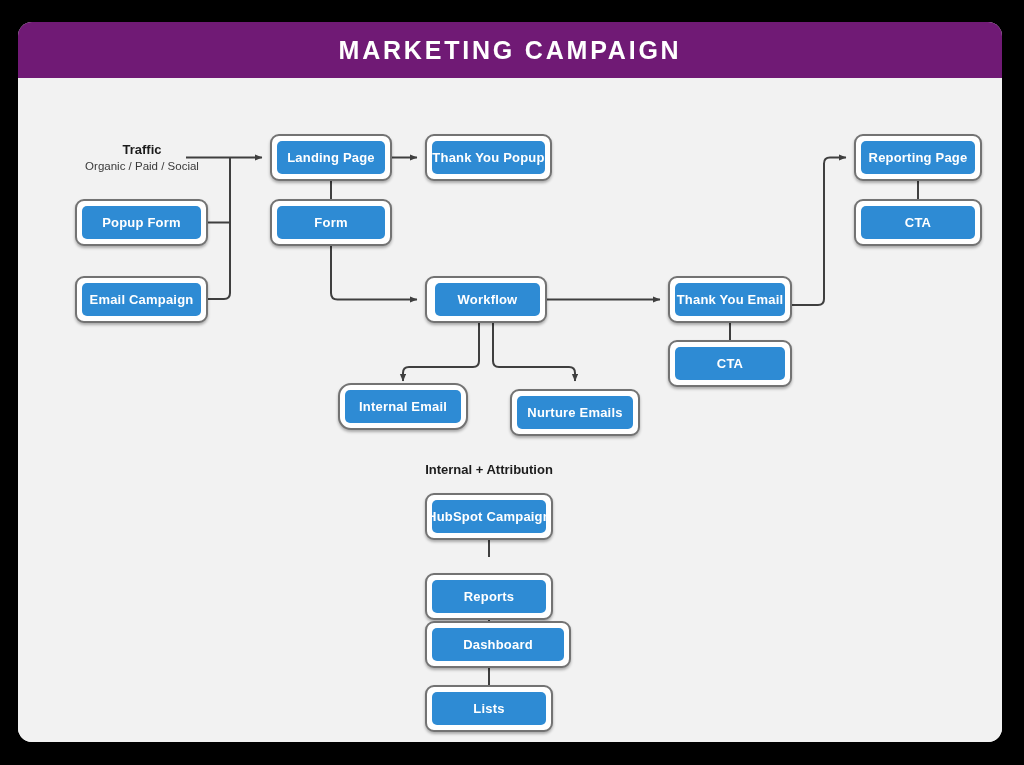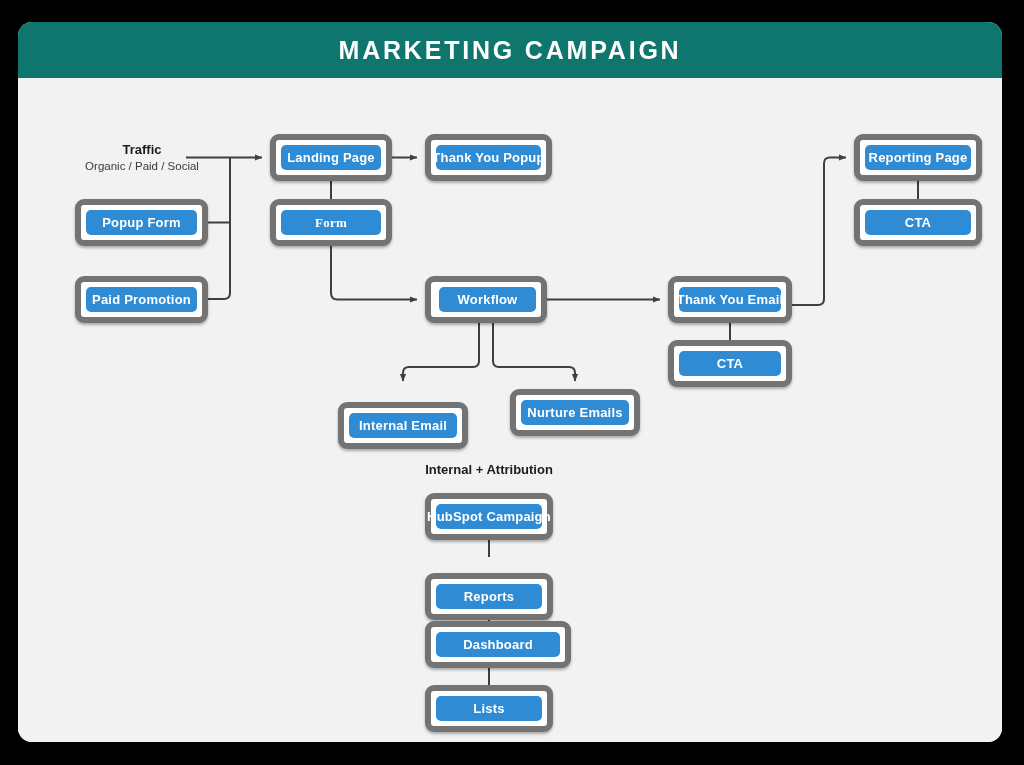--- a/index.html
+++ b/index.html
@@ -33,21 +33,21 @@
     overflow: hidden;
     box-shadow: 0 3px 10px rgba(0,0,0,0.35);
   }
 
   #title-bar {
     position: absolute;
     left: 0;
     top: 0;
     width: 984px;
     height: 56px;
-    background: #0f766e;
+    background: #701a75;
     display: flex;
     align-items: center;
     justify-content: center;
   }
   #title-text {
     color: #ffffff;
     font-size: 25px;
     font-weight: bold;
     letter-spacing: 2.8px;
     text-transform: uppercase;
@@ -71,21 +71,21 @@
     width: 984px;
     height: 664px;
     pointer-events: none;
   }
 
   
   .node {
     position: absolute;
     box-sizing: border-box;
     background: #ffffff;
-    border: 6px solid #737373;
+    border: 2px solid #737373;
     border-radius: 9px;
     padding: 5px;
     box-shadow: 0 2px 3px rgba(0,0,0,0.30);
   }
   .node-inner {
     width: 100%;
     height: 100%;
     box-sizing: border-box;
     background: #2e8bd4;
     border-radius: 5px;
@@ -191,26 +191,26 @@
       </div>
 
       <div class="node" style="left:407px; top:56px; width:127px; height:47px;">
         <div class="node-inner">Thank You Popup</div>
       </div>
 
       <div class="node" style="left:57px; top:121px; width:133px; height:47px;">
         <div class="node-inner">Popup Form</div>
       </div>
 
-      <div class="node" style="left:252px; top:121px; width:122px; height:47px;font-family:Liberation Serif, serif;">
+      <div class="node" style="left:252px; top:121px; width:122px; height:47px;">
         <div class="node-inner">Form</div>
       </div>
 
       <div class="node" style="left:57px; top:198px; width:133px; height:47px;">
-        <div class="node-inner">Paid Promotion</div>
+        <div class="node-inner">Email Campaign</div>
       </div>
 
       <div class="node" style="left:407px; top:198px; width:122px; height:47px;padding-left:8px;">
         <div class="node-inner">Workflow</div>
       </div>
 
       <div class="node" style="left:650px; top:198px; width:124px; height:47px;">
         <div class="node-inner">Thank You Email</div>
       </div>
 
@@ -219,21 +219,21 @@
       </div>
 
       <div class="node" style="left:836px; top:121px; width:128px; height:47px;">
         <div class="node-inner">CTA</div>
       </div>
 
       <div class="node" style="left:650px; top:262px; width:124px; height:47px;">
         <div class="node-inner">CTA</div>
       </div>
 
-      <div class="node" style="left:320px; top:324px; width:130px; height:47px;">
+      <div class="node" style="left:320px; top:305px; width:130px; height:47px;border-radius:13px;">
         <div class="node-inner">Internal Email</div>
       </div>
 
       <div class="node" style="left:492px; top:311px; width:130px; height:47px;">
         <div class="node-inner">Nurture Emails</div>
       </div>
 
       <div class="node" style="left:407px; top:415px; width:128px; height:47px;">
         <div class="node-inner">HubSpot Campaign</div>
       </div>

